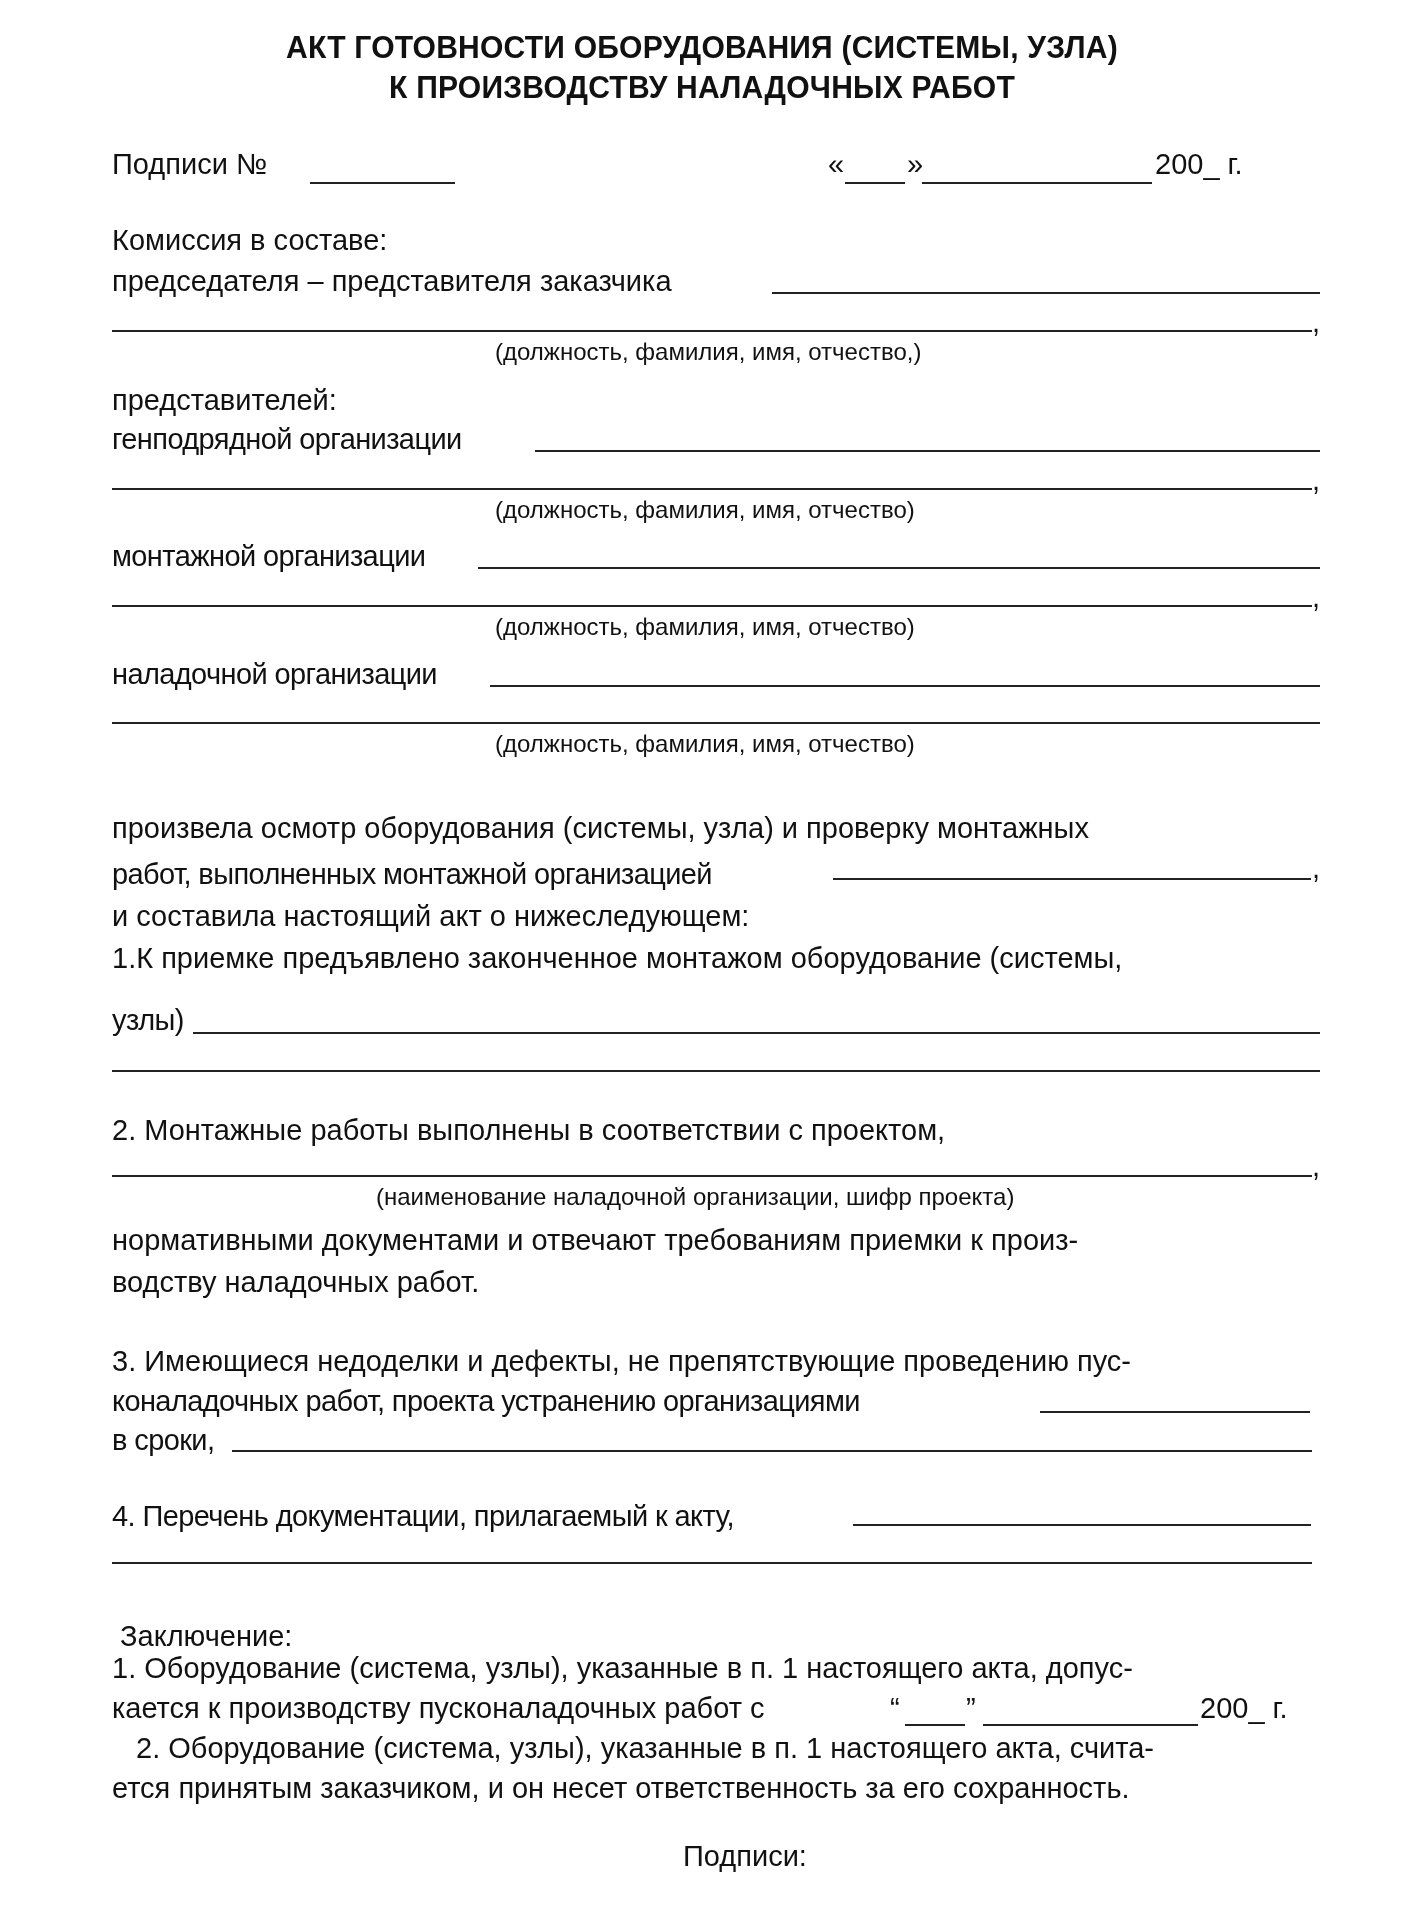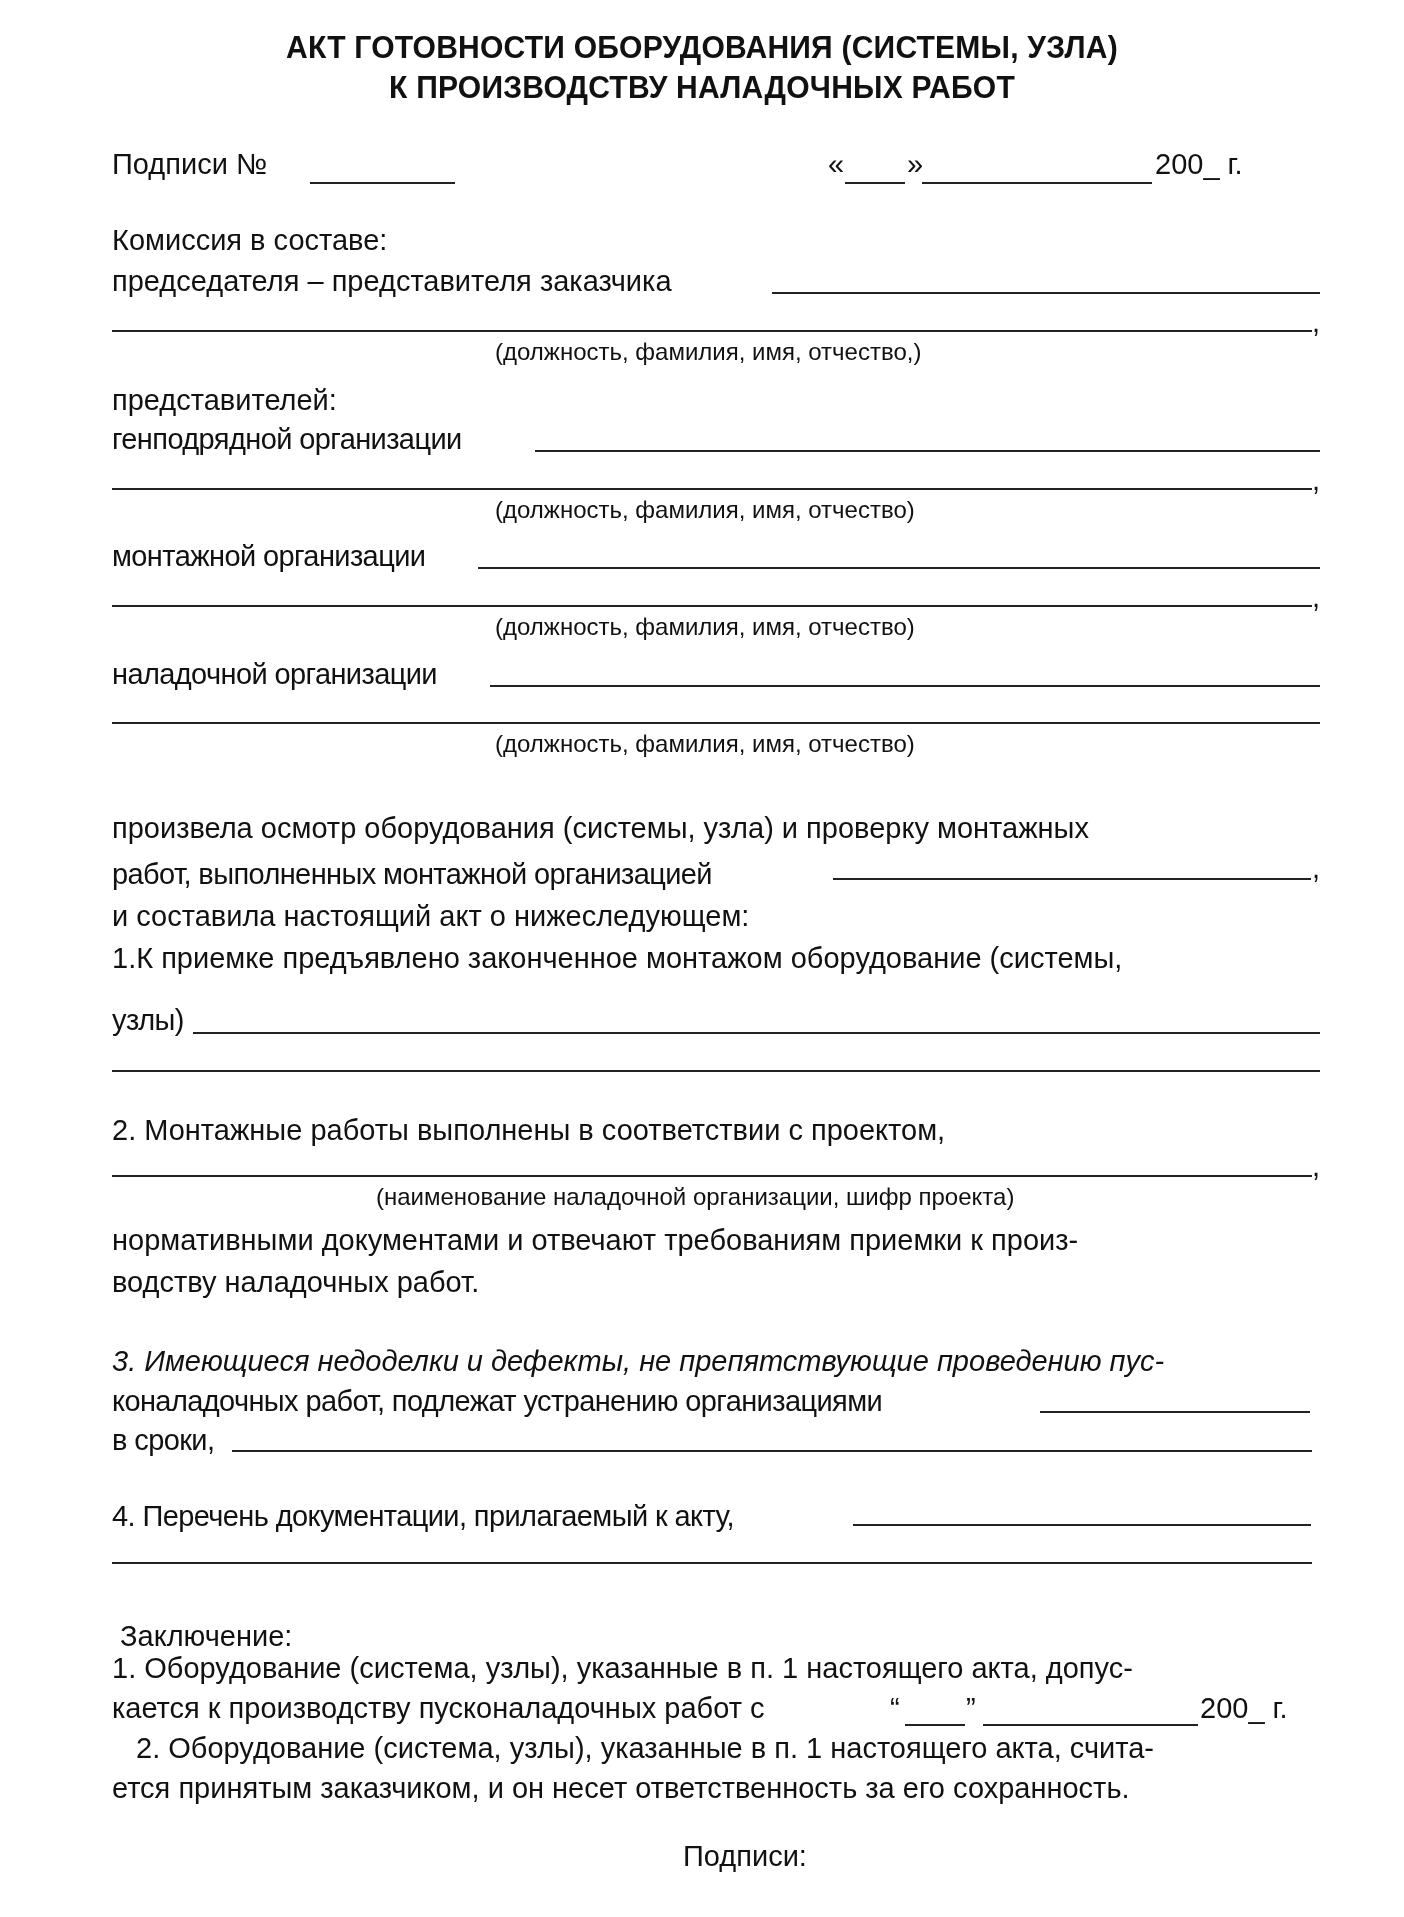--- a/index.html
+++ b/index.html
@@ -69,22 +69,22 @@
 <div class="line" style="left:193px; width:1127px; top:1032px;"></div>
 <div class="line" style="left:112px; width:1208px; top:1070px;"></div>
 
 <div class="abs txt" style="left:112px; top:1112px;">2. Монтажные работы выполнены в соответствии с проектом,</div>
 <div class="line" style="left:112px; width:1200px; top:1175px;"></div>
 <div class="abs comma" style="left:1312px; top:1150px;">,</div>
 <div class="abs cap" style="left:376px; top:1183px;">(наименование наладочной организации, шифр проекта)</div>
 <div class="abs txt" style="left:112px; top:1222px;">нормативными документами и отвечают требованиям приемки к произ-</div>
 <div class="abs txt" style="left:112px; top:1264px;">водству наладочных работ.</div>
 
-<div class="abs txt" style="left:112px; top:1343px;font-style:italic;">3. Имеющиеся недоделки и дефекты, не препятствующие проведению пус-</div>
-<div class="abs txt cond" style="left:112px; top:1383px;">коналадочных работ, подлежат устранению организациями</div>
+<div class="abs txt" style="left:112px; top:1343px;">3. Имеющиеся недоделки и дефекты, не препятствующие проведению пус-</div>
+<div class="abs txt cond" style="left:112px; top:1383px;">коналадочных работ, проекта устранению организациями</div>
 <div class="line" style="left:1040px; width:270px; top:1411px;"></div>
 <div class="abs txt cond" style="left:112px; top:1422px;">в сроки,</div>
 <div class="line" style="left:232px; width:1080px; top:1450px;"></div>
 
 <div class="abs txt cond" style="left:112px; top:1498px;">4. Перечень документации, прилагаемый к акту,</div>
 <div class="line" style="left:853px; width:458px; top:1524px;"></div>
 <div class="line" style="left:112px; width:1200px; top:1562px;"></div>
 
 <div class="abs txt" style="left:120px; top:1610px;margin-top:8px;">Заключение:</div>
 <div class="abs txt" style="left:112px; top:1650px;">1. Оборудование (система, узлы), указанные в п. 1 настоящего акта, допус-</div>

